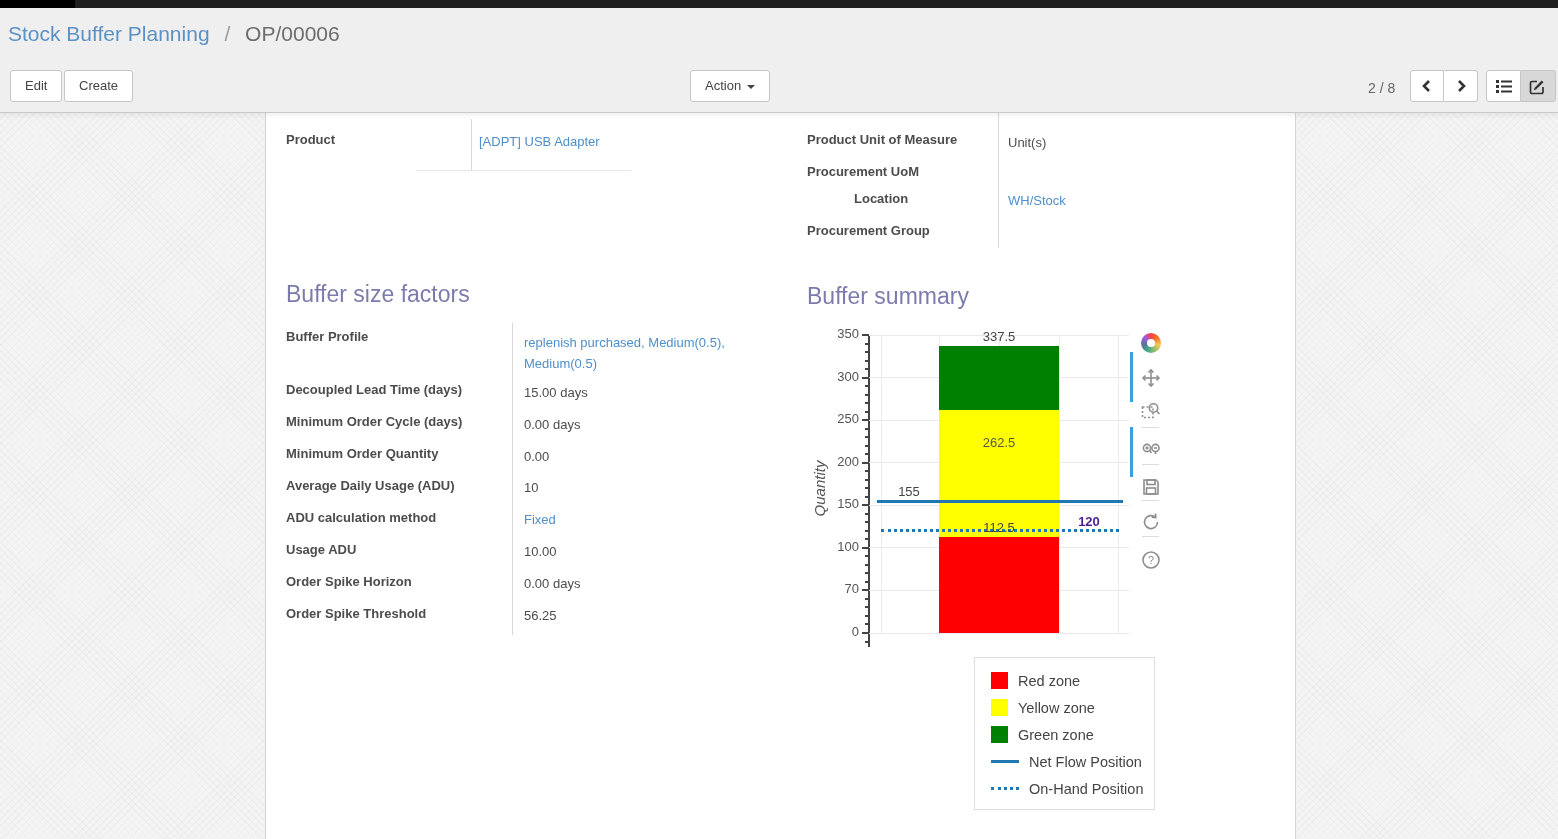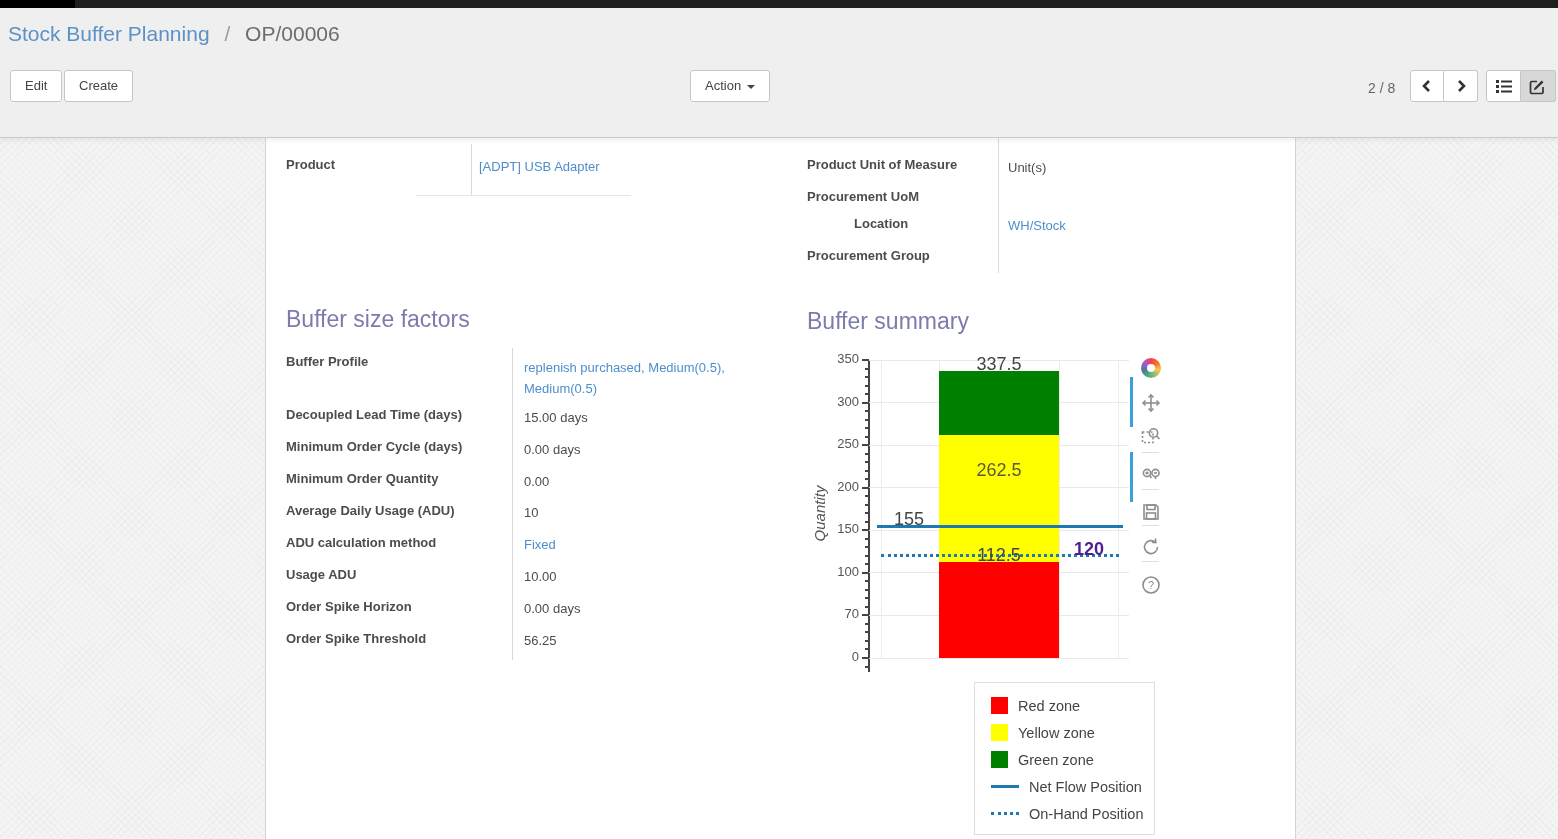--- a/index.html
+++ b/index.html
@@ -4,21 +4,21 @@
 <style>
   * { box-sizing: border-box; margin: 0; padding: 0; }
   html,body { width:1558px; height:839px; overflow:hidden;
     font-family:"Liberation Sans", sans-serif; background:#fff; color:#4c4c4c; }
 
   
   .topbar { position:relative; height:8px; background:#1f1f1f; }
   .topbar-seg { position:absolute; left:0; top:0; width:75px; height:8px; background:#000; }
 
   
-  .control-panel { position:relative; height:130px; background:#f0efef; border-bottom:1px solid #c9c9c9; }
+  .control-panel { position:relative; height:105px; background:#f0efef; border-bottom:1px solid #c9c9c9; }
   .breadcrumb { position:absolute; left:8px; top:14px; font-size:21px; }
   .breadcrumb a { color:#5b92c6; text-decoration:none; cursor:pointer; }
   .breadcrumb .sep { color:#9a9a9a; margin:0 9px; }
   .breadcrumb .current { color:#6d6d6d; }
 
   .btn { position:absolute; height:32px; padding:6px 14px; background:#fff;
     border:1px solid #c6c6c6; border-radius:3px; color:#444; font-size:13px;
     line-height:18px; cursor:pointer; white-space:nowrap; }
   .caret { display:inline-block; width:0; height:0; border-left:4px solid transparent;
     border-right:4px solid transparent; border-top:4px solid #444; margin-left:6px; vertical-align:middle; }
@@ -56,21 +56,21 @@
     transform:rotate(-90deg); font-style:italic; font-size:15px; color:#555; }
   #plot { position:absolute; left:603px; top:222px; width:260px; height:298px; }
   .hgrid { position:absolute; left:0; width:260px; height:1px; background:#e8e8ed; }
   .vgrid { position:absolute; top:0; width:1px; height:298px; background:#ececec; }
   .axis-y { position:absolute; left:602px; top:222px; width:2px; height:312px; background:#444; }
   .tick { position:absolute; height:2px; background:#444; }
   .ytick-label { position:absolute; left:545px; width:48px; text-align:right; font-size:13px; color:#555; }
   .bar-seg { position:absolute; left:70px; width:120px; }
   .hline-solid { position:absolute; left:8px; width:246px; height:3px; }
   .hline-dotted { position:absolute; left:12px; width:238px; height:0; border-top:3px dotted #1f77b4; }
-  .annot { position:absolute; width:60px; text-align:center; font-size:18px; color:#444; }
+  .annot { position:absolute; width:60px; text-align:center; font-size:13px; color:#444; }
 
   
   .legend { position:absolute; left:708px; top:544px; width:181px; height:153px;
     background:#fff; border:1px solid #dedede; padding-top:9px; }
   .legend-item { display:flex; align-items:center; height:27px; padding-left:16px; cursor:pointer; }
   .swatch { margin-right:10px; }
   .swatch.sq { width:17px; height:17px; }
   .swatch.ln { width:28px; height:3px; }
   .swatch.dot { width:28px; height:0; border-top:3px dotted #1f77b4; }
   .legend-label { font-size:14.5px; color:#444; }

